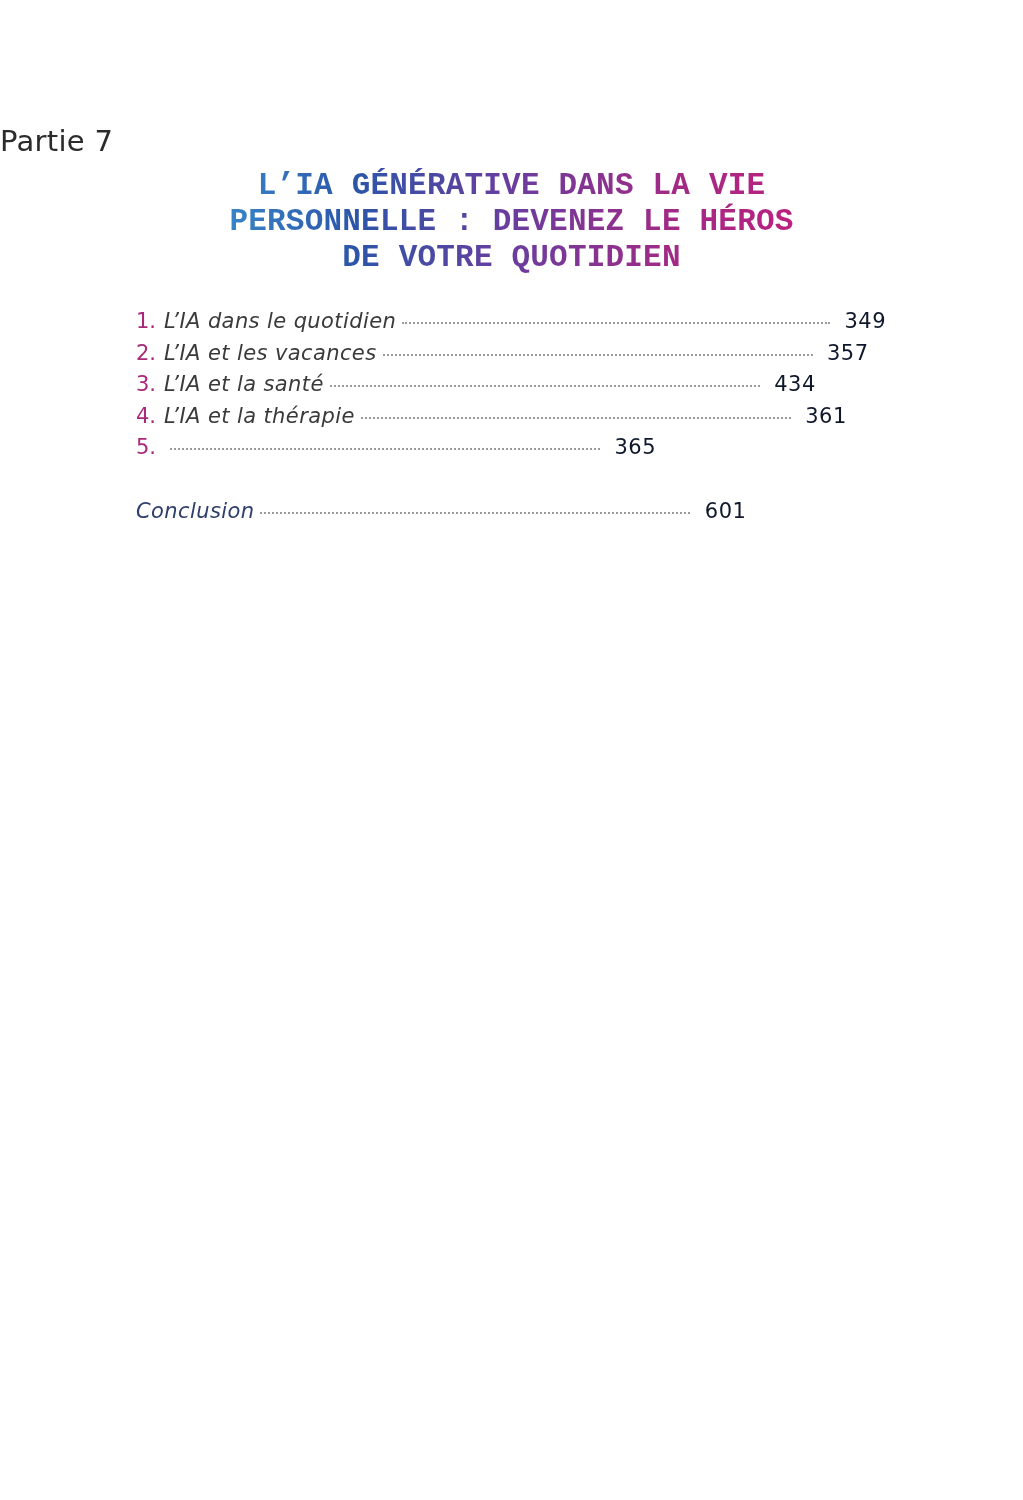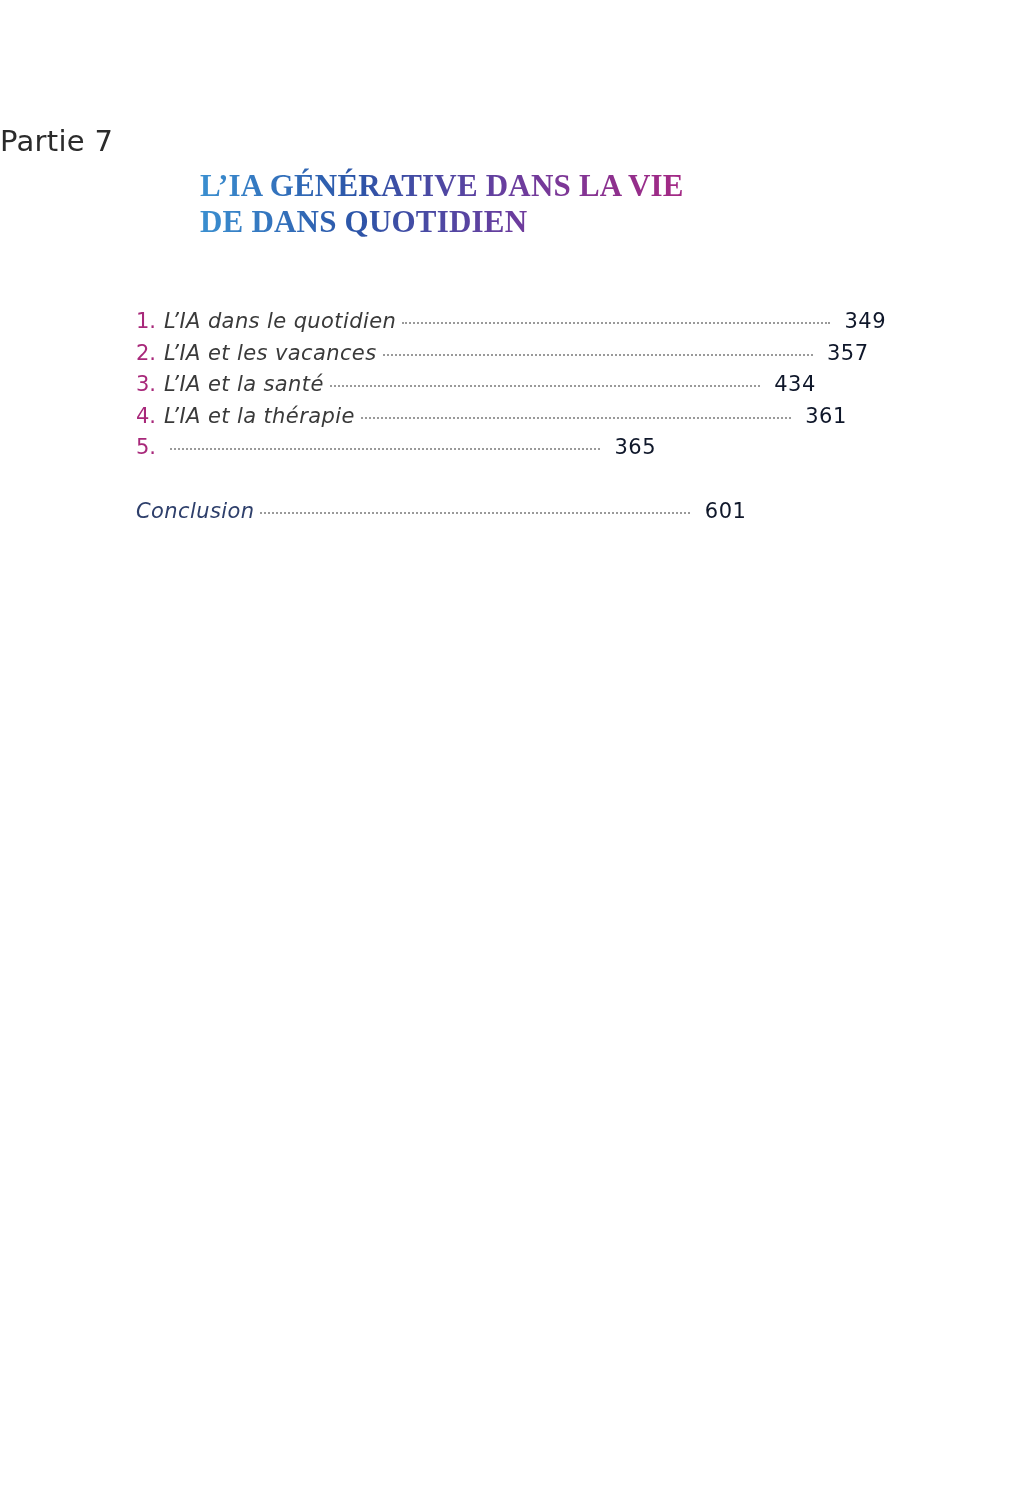--- a/index.html
+++ b/index.html
@@ -29,21 +29,22 @@
       font-size: 29px;
       color: #2b2b2b;
       font-weight: normal;
       letter-spacing: 0.3px;
     }
     .part-title {
       position: absolute;
       top: 168px;
       left: 200px;
       width: 623px;
-      font-family: Liberation Serif, serif;
+      text-align: center;
+      font-family: Liberation Mono, monospace;
       font-weight: bold;
       font-size: 31px;
       line-height: 36px;
       letter-spacing: 0.2px;
       background: linear-gradient(90deg, #3a8fd0 0%, #2c55a8 25%, #6a3d9e 50%, #a02a86 75%, #c21f7d 100%);
       -webkit-background-clip: text;
       background-clip: text;
       color: transparent;
       -webkit-text-fill-color: transparent;
     }
@@ -97,21 +98,22 @@
   </style>
 </head>
 <body>
 
 <div class="page">
 
   <div class="part-label">Partie 7</div>
 
   <div class="part-title">
     <div>L’IA GÉNÉRATIVE DANS LA VIE</div>
-    <div>DE DANS QUOTIDIEN</div>
+    <div>PERSONNELLE : DEVENEZ LE HÉROS</div>
+    <div>DE VOTRE QUOTIDIEN</div>
   </div>
 
   <div class="toc">
 
     <div class="toc-row">
       <span class="toc-num">1.</span>
       <span class="toc-label">L’IA dans le quotidien</span>
       <span class="toc-dots"></span>
       <span class="toc-page">349</span>
     </div>

